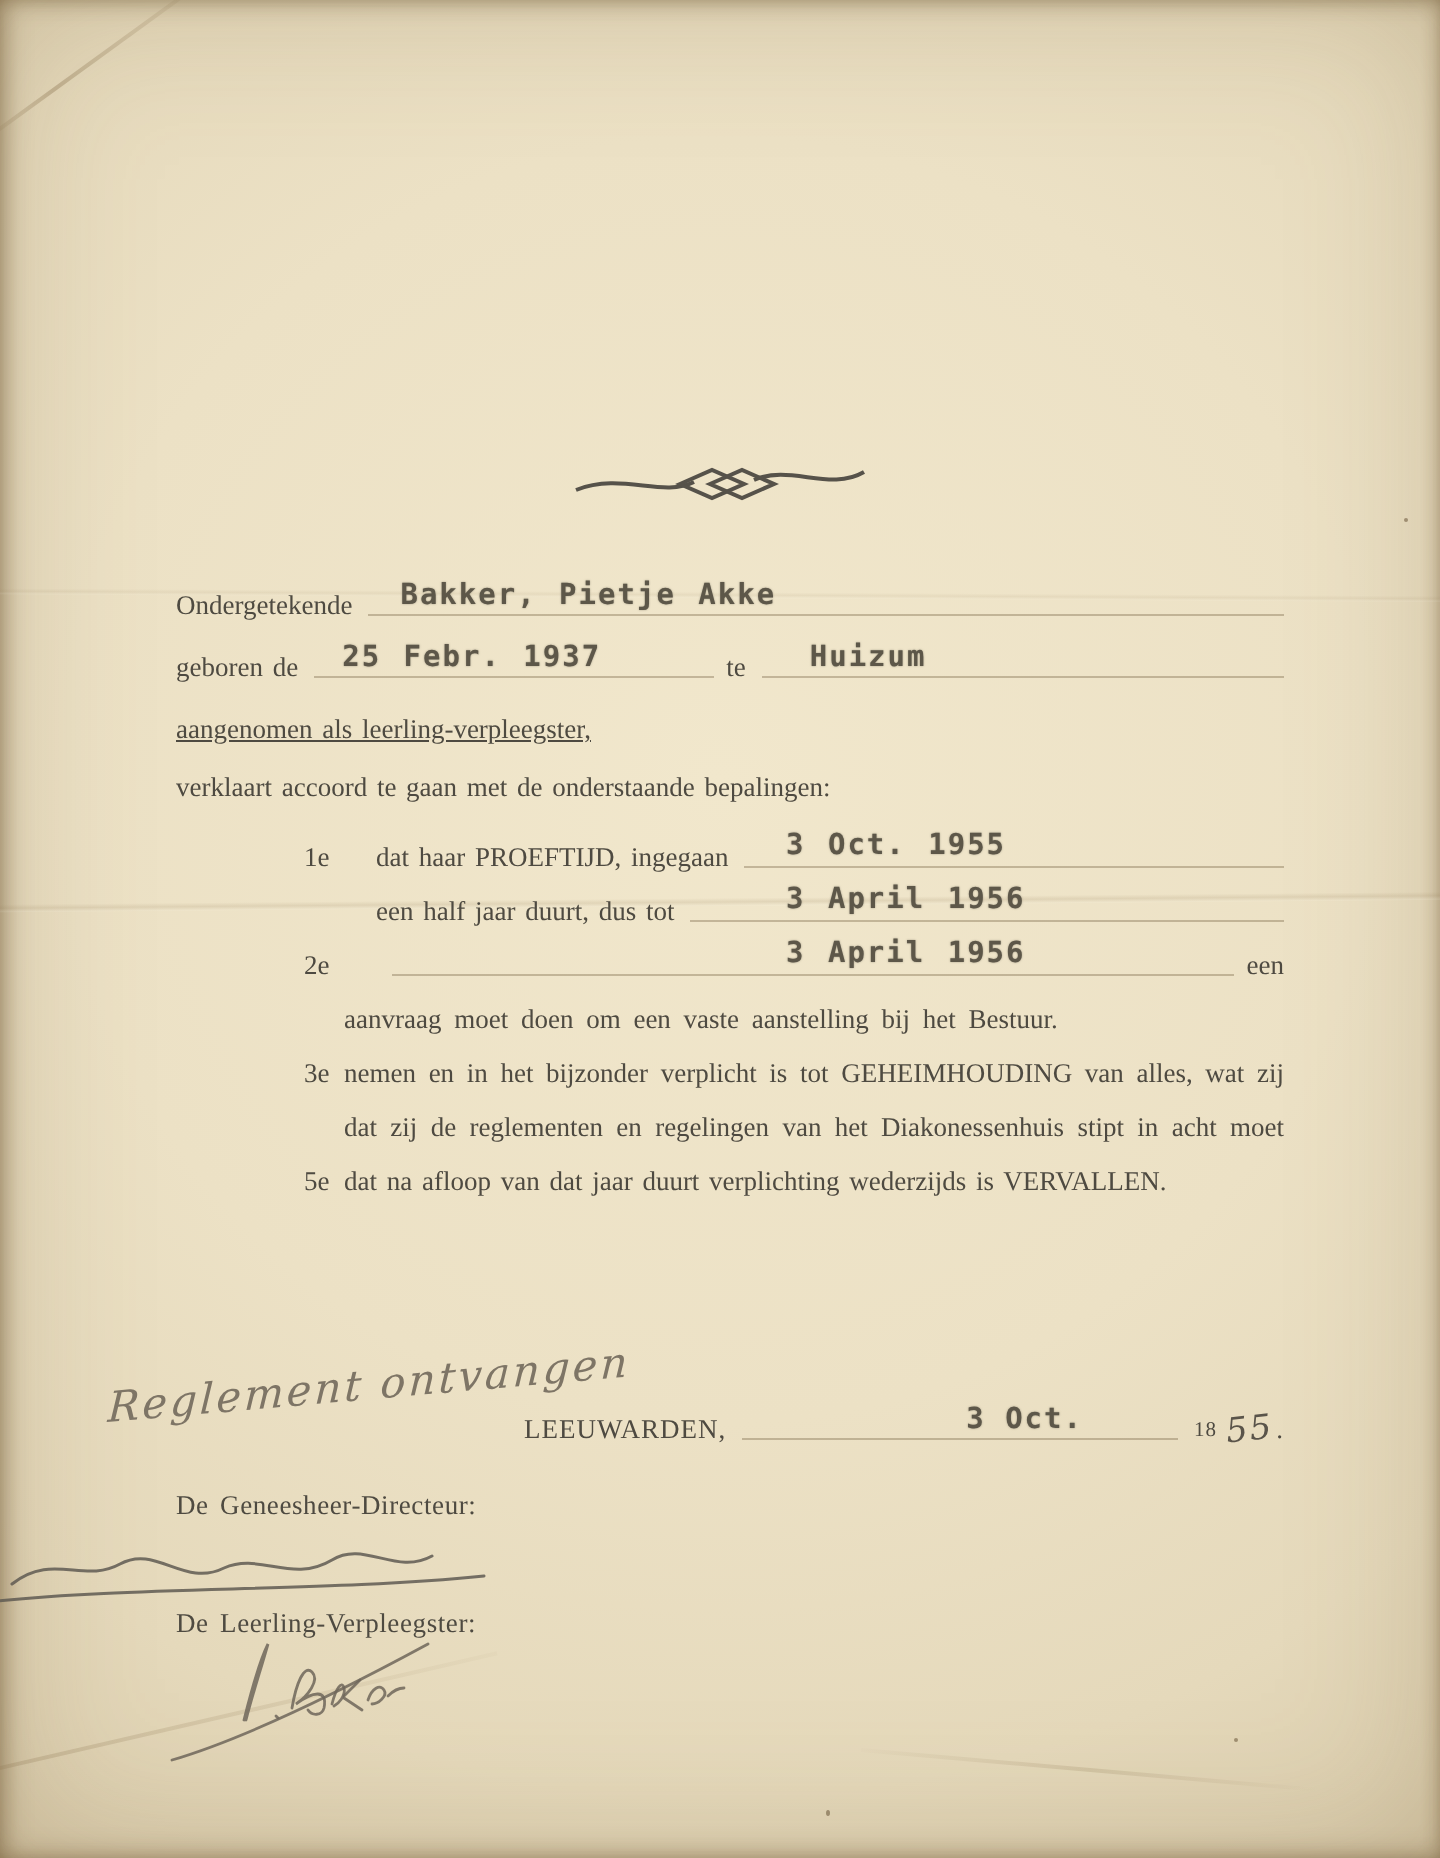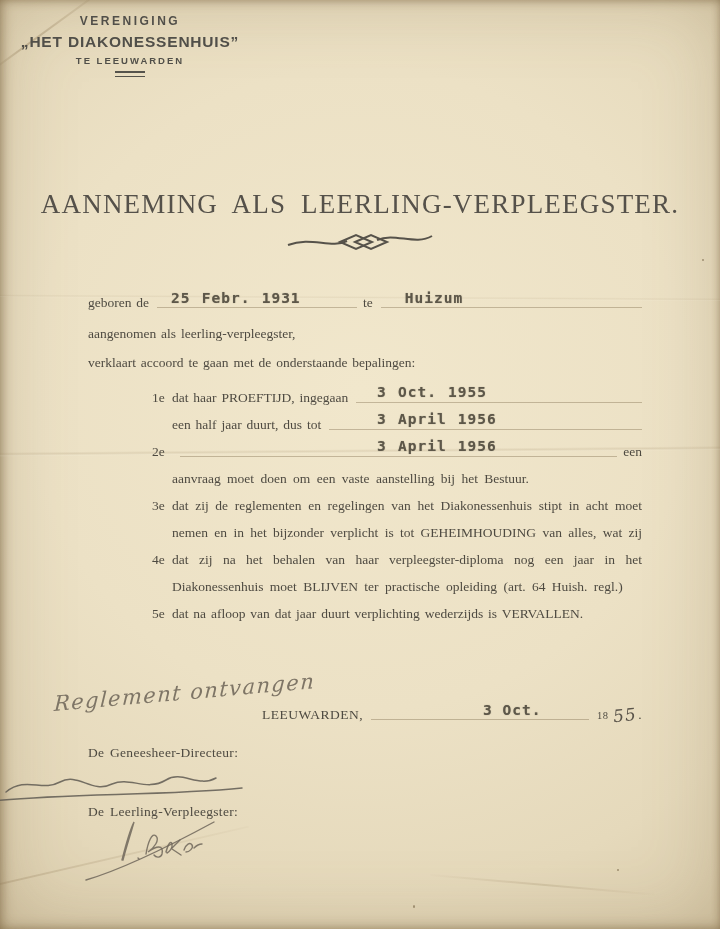--- a/index.html
+++ b/index.html
@@ -48,28 +48,28 @@
   .row + .row{margin-top:5px;}
   .lbl{white-space:nowrap;}
   .fill{position:relative;align-self:stretch;margin-left:8px;}
   .fill.grow{flex:1;}
   .fill::after{content:"";position:absolute;left:0;right:0;bottom:8px;border-bottom:1px solid rgba(120,102,70,.38);}
   .typed{font-family:"DejaVu Sans Mono","Liberation Mono",monospace;font-weight:bold;
     font-size:14.5px;letter-spacing:1px;white-space:nowrap;color:#5d5749;
     text-shadow:0 0 1px rgba(93,87,73,.55);}
   .typed.abs{position:absolute;bottom:5px;}
   .pline{height:27px;line-height:27px;margin:0;}
-  .accepted{margin-top:4px;}
+  .accepted{margin-top:4px;text-decoration:underline;}
   .agree{margin-top:2px;}
   
   .items{margin-top:8px;padding-left:64px;}
   .item{display:flex;}
   .num{width:20px;flex:none;}
   .itembody{flex:1;position:relative;}
-  .iline{height:27px;line-height:27px;display:flex;position:relative;}
+  .iline{height:27px;line-height:27px;display:flex;position:relative;margin-left:16px;}
   .tline{height:27px;line-height:27px;}
   .just{text-align:justify;text-align-last:justify;}
   .wide{word-spacing:3px;}
   .suffix{margin-left:6px;white-space:nowrap;}
   
   .hand{font-family:"DejaVu Serif","Liberation Serif",serif;font-style:italic;color:#7e7566;}
   .hand-note{position:absolute;left:54px;top:692px;font-size:21px;letter-spacing:1.5px;
     transform:rotate(-5deg) skewX(-8deg);transform-origin:left center;white-space:nowrap;}
   .place-row{position:absolute;left:262px;top:702px;width:380px;height:26px;line-height:26px;
     display:flex;font-size:13.5px;letter-spacing:.5px;}
@@ -93,45 +93,44 @@
 
   <div class="crease tl"></div>
   <div class="crease h1"></div>
   <div class="crease h2"></div>
   <div class="crease bl"></div>
   <div class="crease br"></div>
   <div class="speck s1"></div>
   <div class="speck s2"></div>
   <div class="speck s3"></div>
 
-  <header class="letterhead">
-    <div class="lh1">VERENIGING</div>
-    <div class="lh2">„HET DIAKONESSENHUIS”</div>
-    <div class="lh3">TE LEEUWARDEN</div>
-    <div class="lh-rule"></div>
-  </header>
-
-  <h1 class="title">AANNEMING ALS LEERLING-VERPLEEGSTER.</h1>
+
 
   <div class="flourish">
     <svg class="orn" width="150" height="30" viewBox="0 0 150 30">
       <path d="M3 18 C 26 9, 46 22, 62 14"></path>
       <path d="M92 13 C 110 5, 130 19, 147 9"></path>
       <path d="M55 15 l16 -7 l16 7 l-16 7 z"></path>
       <path d="M70 15 l16 -7 l16 7 l-16 7 z"></path>
     </svg>
   </div>
 
   <main class="docbody">
 
+    <div class="row">
+      <span class="lbl">Ondergetekende</span>
+      <span class="fill grow">
+        <span class="typed abs" style="left:16px;">Bakker, Pietje Akke</span>
+      </span>
+    </div>
 
     <div class="row">
       <span class="lbl">geboren de</span>
       <span class="fill" style="width:200px;flex:none;">
-        <span class="typed abs" style="left:14px;">25 Febr. 1931</span>
+        <span class="typed abs" style="left:14px;">25 Febr. 1937</span>
       </span>
       <span class="lbl" style="margin-left:6px;">te</span>
       <span class="fill grow">
         <span class="typed abs" style="left:24px;">Huizum</span>
       </span>
     </div>
 
     <p class="pline accepted">aangenomen als leerling-verpleegster,</p>
     <p class="pline agree">verklaart accoord te gaan met de onderstaande bepalingen:</p>
 
@@ -161,32 +160,25 @@
             <span class="typed abs" style="left:205px;">3 April 1956</span>
             <span class="suffix">een</span>
           </div>
           <div class="tline wide">aanvraag moet doen om een vaste aanstelling bij het Bestuur.</div>
         </div>
       </div>
 
       <div class="item">
         <span class="num">3e</span>
         <div class="itembody">
+          <div class="tline just">nemen en in het bijzonder verplicht is tot GEHEIMHOUDING van alles, wat zij</div>
           <div class="tline just">dat zij de reglementen en regelingen van het Diakonessenhuis stipt in acht moet</div>
-          <div class="tline just">nemen en in het bijzonder verplicht is tot GEHEIMHOUDING van alles, wat zij</div>
-        </div>
-      </div>
-
-      <div class="item">
-        <span class="num">4e</span>
-        <div class="itembody">
-          <div class="tline just">dat zij na het behalen van haar verpleegster-diploma nog een jaar in het</div>
-          <div class="tline wide">Diakonessenhuis moet BLIJVEN ter practische opleiding (art. 64 Huish. regl.)</div>
-        </div>
-      </div>
+        </div>
+      </div>
+
 
       <div class="item">
         <span class="num">5e</span>
         <div class="itembody">
           <div class="tline">dat na afloop van dat jaar duurt verplichting wederzijds is VERVALLEN.</div>
         </div>
       </div>
 
     </div>
   </main>

